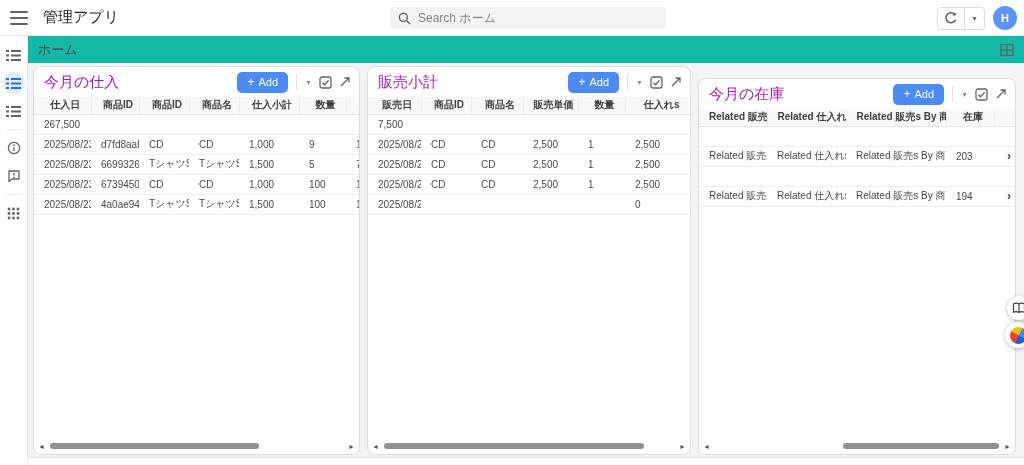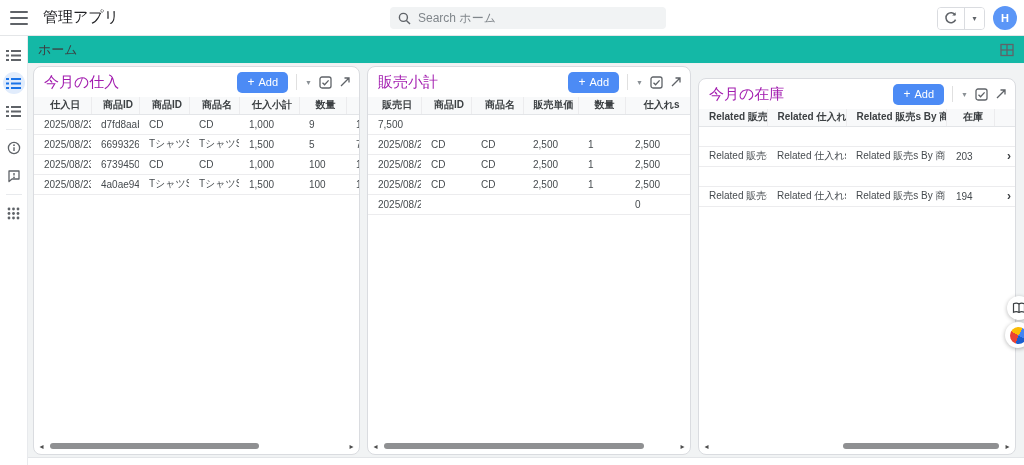--- a/index.html
+++ b/index.html
@@ -232,20 +232,23 @@
             <th>商品ID</th>
             <th>商品ID</th>
             <th>商品名</th>
             <th>仕入小計</th>
             <th>数量</th>
             <th>仕入小計</th>
           </tr>
             </thead>
           <tbody>
             <tr>
+                <td colspan="7">267,500</td>
+              </tr>
+            <tr>
               <td>2025/08/23</td>
                 <td>d7fd8aab</td>
                 <td>CD</td>
                 <td>CD</td>
                 <td>1,000</td>
                 <td>9</td>
                 <td>10,000</td>
             </tr>
             <tr>
               <td>2025/08/23</td>

